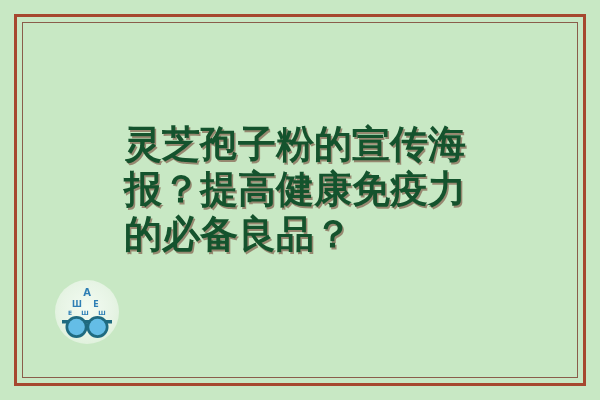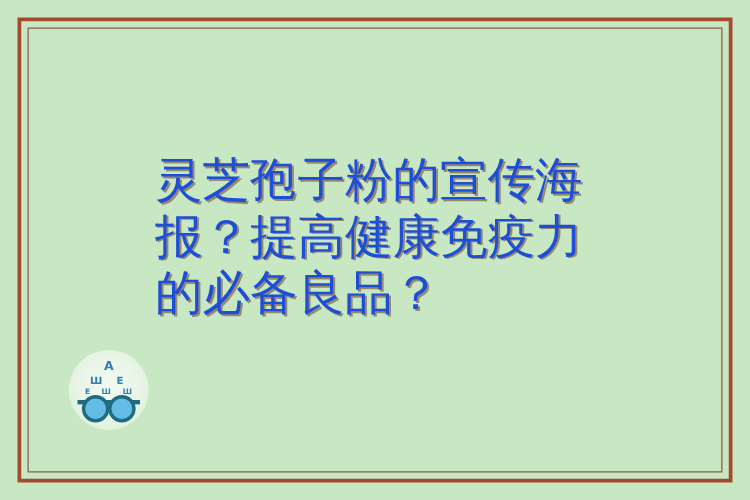--- a/index.html
+++ b/index.html
@@ -42,23 +42,23 @@
     box-sizing: border-box;
     pointer-events: none;
   }
 
   
   .headline {
     position: absolute;
     left: 124px;
     top: 122px;
     width: 370px;
-    color: #1d4ed8;
+    color: #14532d;
     font-size: 38px;
-    font-weight: normal;
+    font-weight: bold;
     line-height: 45px;
     letter-spacing: 0px;
     text-align: left;
     text-shadow: 1.5px 1.5px 0 rgba(90, 20, 10, 0.45);
     white-space: normal;
     word-break: break-all;
   }
 
   
   .badge {

